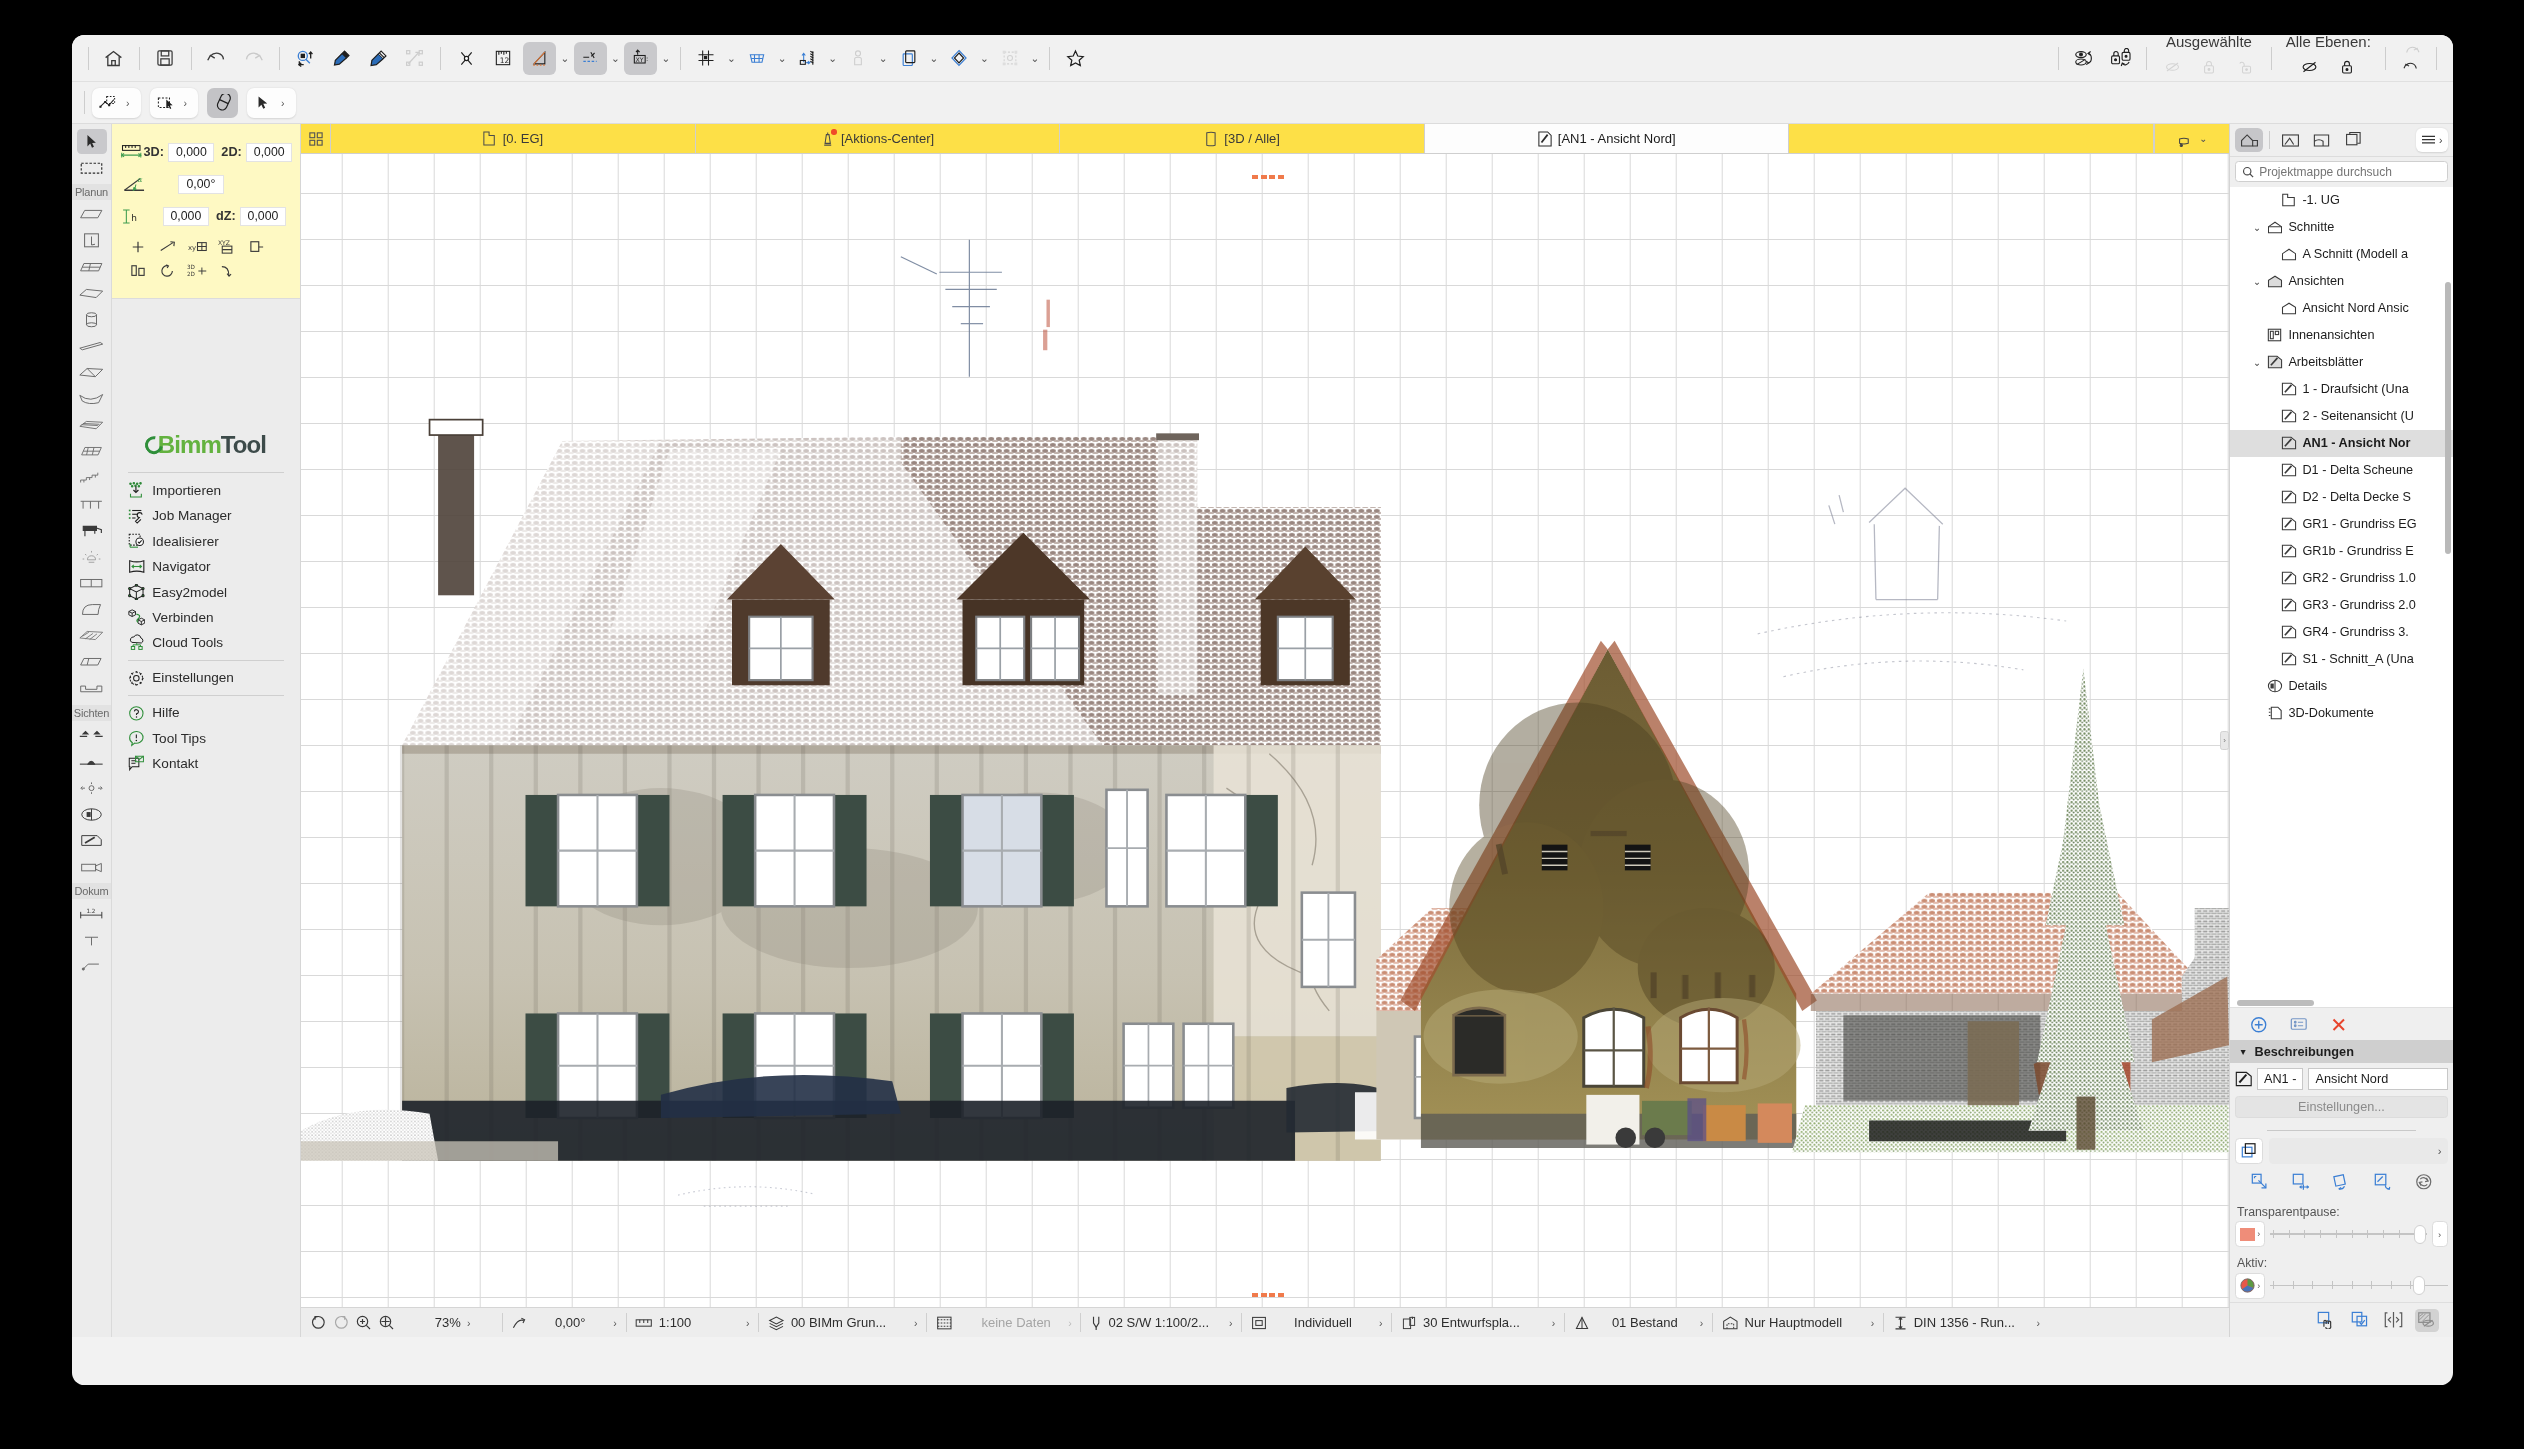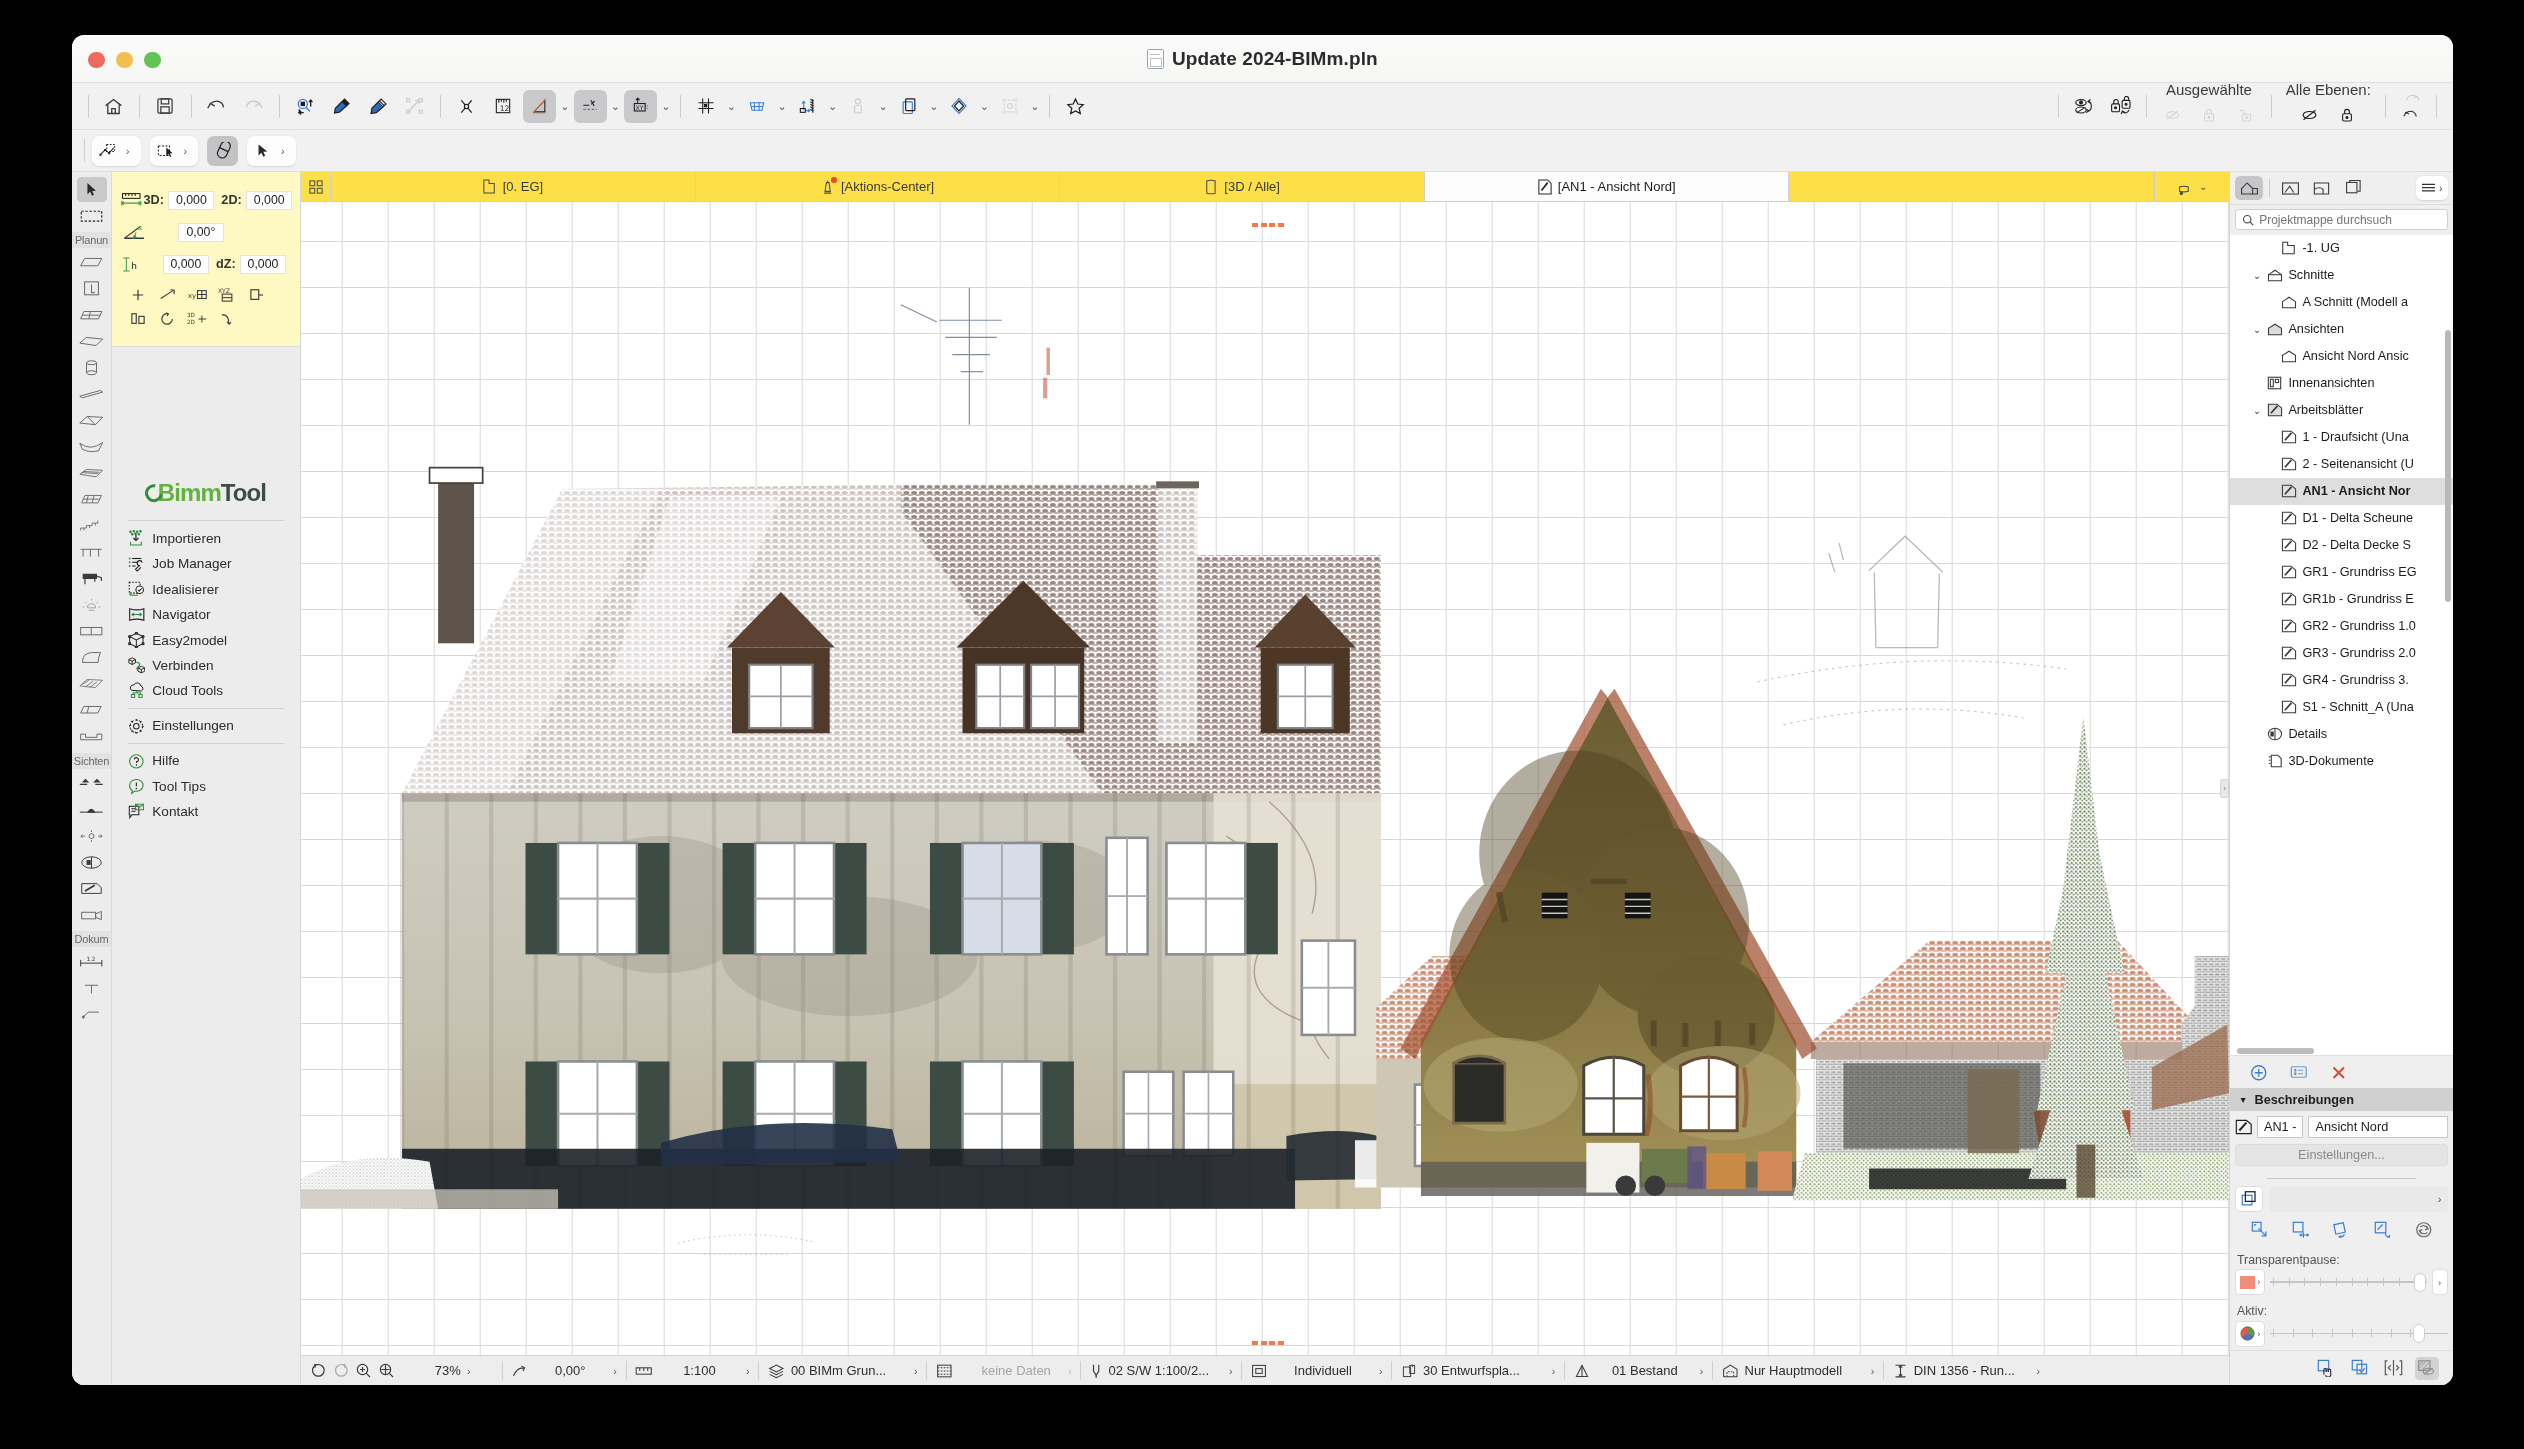--- a/index.html
+++ b/index.html
@@ -263,31 +263,20 @@
   .sb.dim { color:#a5a5a5; }
   .sb.dim .sb-arrow { color:#bbb; }
 
   svg { display:block; }
 </style>
 </head>
 <body>
 
 <div id="window">
 
-  <div id="titlebar">
-    <div class="traffic">
-      <div class="tl red"></div>
-      <div class="tl yel"></div>
-      <div class="tl grn"></div>
-    </div>
-    <div id="title-wrap">
-      <div class="doc-ico"></div>
-      <div id="title-text">Update 2024-BIMm.pln</div>
-    </div>
-  </div>
 
   <div id="toolbar">
     <div class="tb-sep"></div>
 
     <div class="tb-item">
       <svg width="21" height="21" viewBox="0 0 24 24" fill="none" stroke="#3b3b3b" stroke-width="1.5">
         <path d="M3 11 L12 4 L21 11"></path>
           <path d="M5.5 9.5 V20 H18.5 V9.5"></path>
           <path d="M10 20 V14.5 H14 V20"></path>
       </svg>
@@ -1482,21 +1471,21 @@
           <span class="sb-arrow">›</span>
         </div>
         <div class="sb-sep"></div>
         <div class="sb" style="min-width:132px;">
           <span class="sb-ico">
             <svg width="17.5" height="14" viewBox="0 0 22 16" fill="none" stroke="#3a3a3a" stroke-width="1.3">
                 <rect x="1.5" y="4" width="19" height="8"></rect>
                 <path d="M6 4 V8 M11 4 V8 M16 4 V8"></path>
               </svg>
           </span>
-          <span style="flex:1;text-align:center">1:100</span>
+          <span style="flex:1;text-align:left">1:100</span>
           <span class="sb-arrow">›</span>
         </div>
         <div class="sb-sep"></div>
         <div class="sb" style="min-width:167px;">
           <span class="sb-ico">
             <svg width="16.7" height="16" viewBox="0 0 20 18" fill="none" stroke="#3a3a3a" stroke-width="1.2">
                 <path d="M2 6 L10 2 L18 6 L10 10 Z"></path>
                 <path d="M2 9.5 L10 13.5 L18 9.5"></path>
                 <path d="M2 13 L10 17 L18 13"></path>
               </svg>

